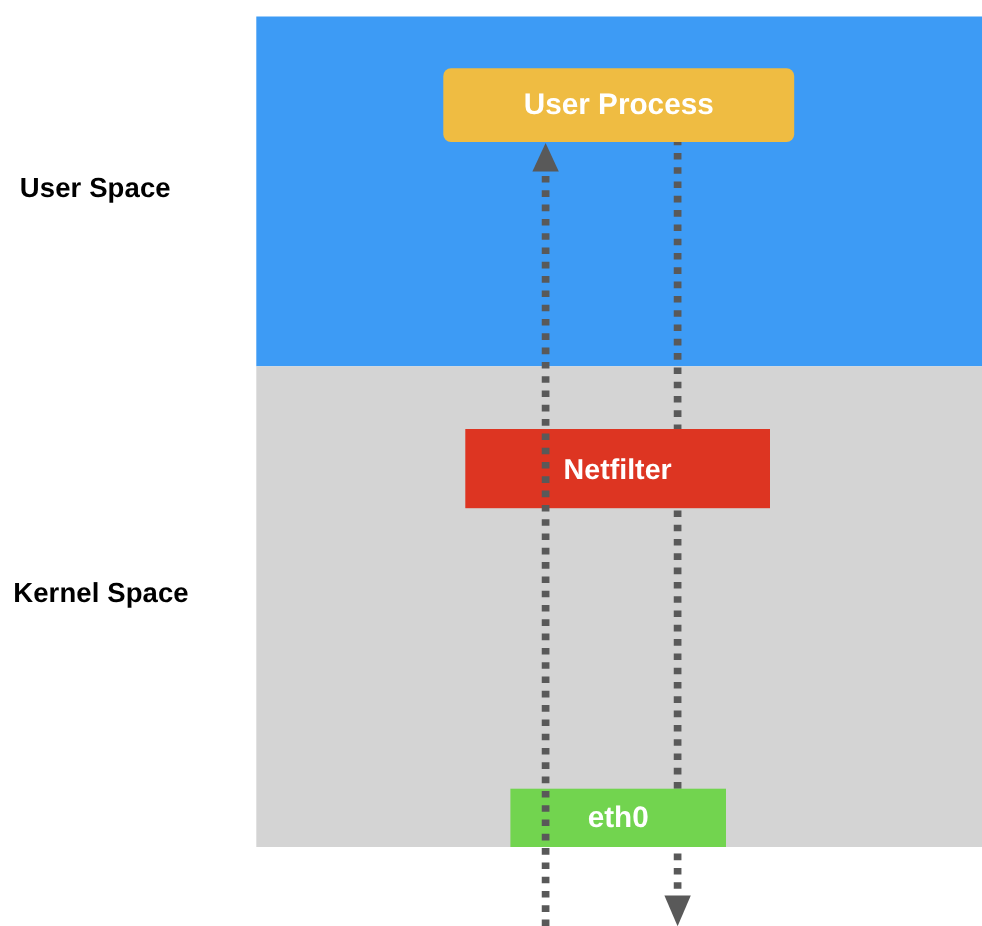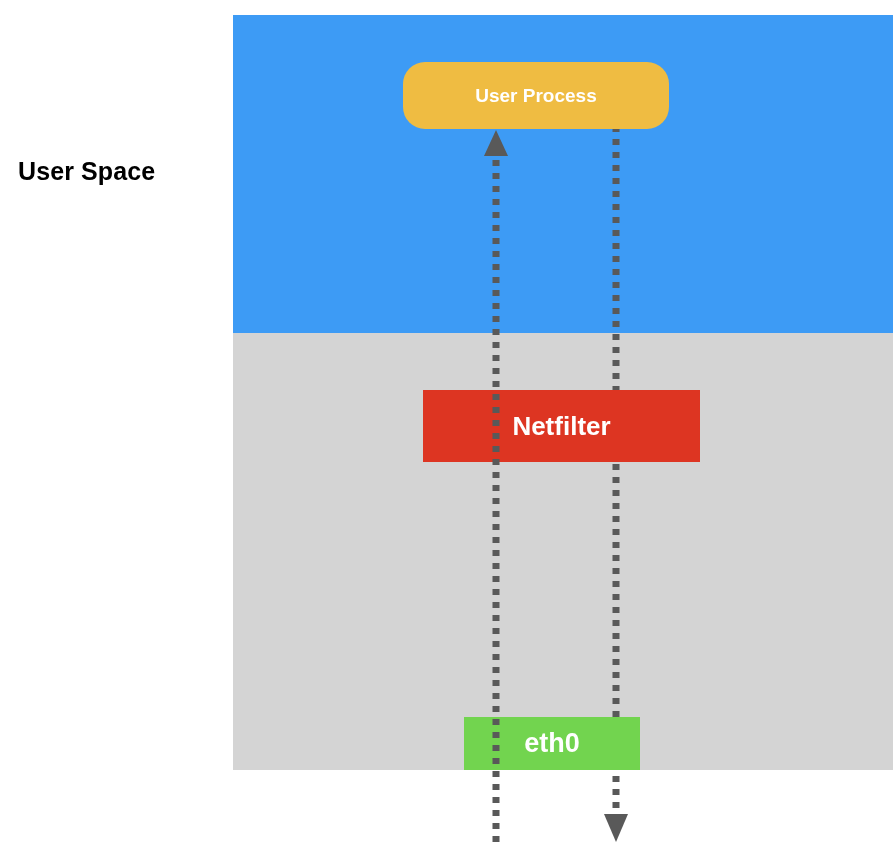--- a/index.html
+++ b/index.html
@@ -80,40 +80,40 @@
     justify-content: center;
     color: #ffffff;
     font-weight: bold;
     white-space: nowrap;
     box-sizing: border-box;
   }
 
   #user-process-box {
     left: 403px;
     top: 62px;
-    width: 266px;
+    width: 319px;
     height: 67px;
     background: #efbc42;
-    border-radius: 22px;
-    font-size: 19px;
+    border-radius: 7px;
+    font-size: 27px;
   }
 
   #netfilter-box {
     left: 423px;
     top: 390px;
     width: 277px;
     height: 72px;
     background: #dd3522;
     font-size: 26px;
   }
 
   #eth0-box {
     left: 464px;
     top: 717px;
-    width: 176px;
+    width: 196px;
     height: 53px;
     background: #72d44f;
     font-size: 27px;
   }
 
   
   #user-space-band, #kernel-space-band { z-index: 1; }
   #inbound-flow-arrow  { z-index: 4; }
   #outbound-flow-arrow { z-index: 2; }
   #user-process-box { z-index: 5; }
@@ -125,20 +125,21 @@
 <body>
 
 <div id="canvas">
 
   <div class="band" id="user-space-band"></div>
 
   <div class="band" id="kernel-space-band"></div>
 
   <div class="region-label" id="user-space-label">User Space</div>
 
+  <div class="region-label" id="kernel-space-label">Kernel Space</div>
 
   <svg class="flow-arrow" id="inbound-flow-arrow" viewBox="0 0 28 712" width="28" height="712">
     <line x1="14" y1="712" x2="14" y2="22" stroke="#595959" stroke-width="7" stroke-dasharray="6 7" stroke-linecap="butt"></line>
     <polygon points="14,0 26,26 2,26" fill="#595959"></polygon>
   </svg>
 
   <svg class="flow-arrow" id="outbound-flow-arrow" viewBox="0 0 28 716" width="28" height="716">
     <line x1="14" y1="0" x2="14" y2="690" stroke="#595959" stroke-width="7" stroke-dasharray="6 7" stroke-linecap="butt"></line>
     <polygon points="14,716 26,688 2,688" fill="#595959"></polygon>
   </svg>

